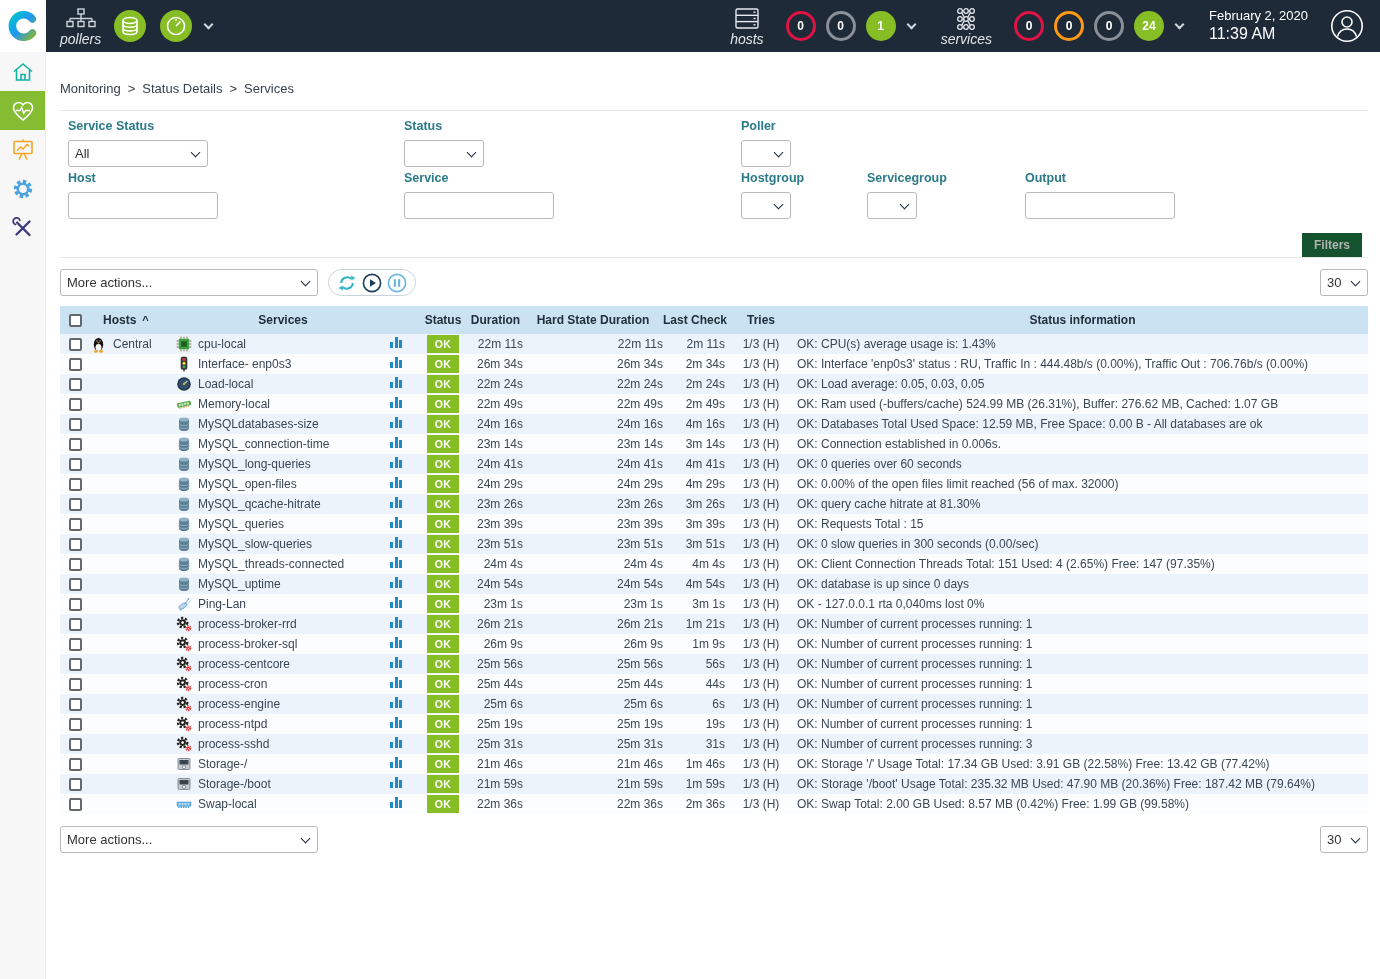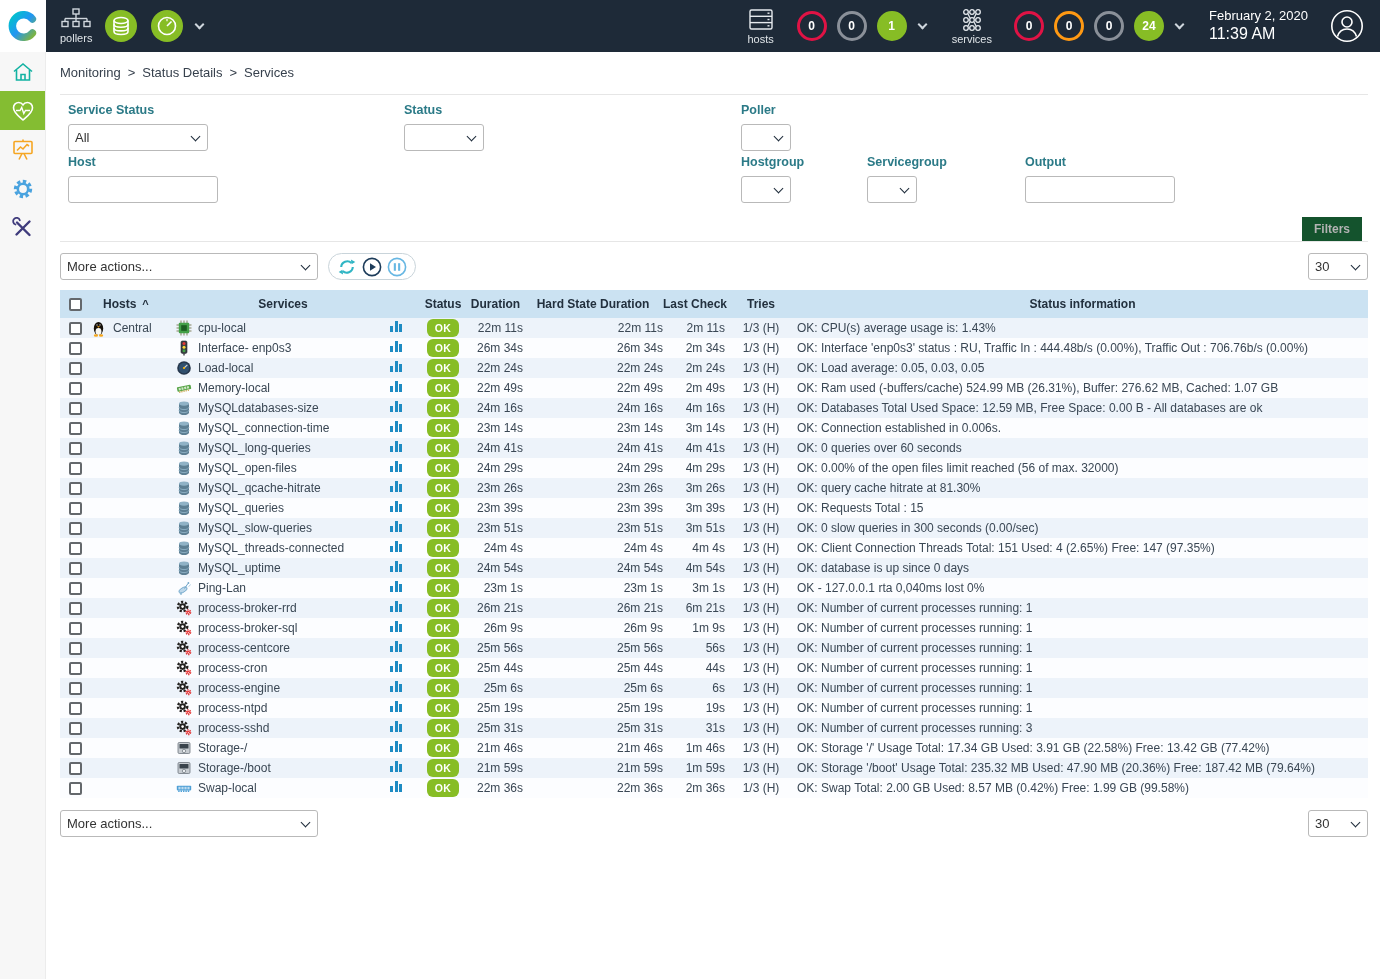--- a/index.html
+++ b/index.html
@@ -8,21 +8,21 @@
     width:1380px; height:979px; overflow:hidden;
     font-family:"Liberation Sans","DejaVu Sans",sans-serif;
     background:#ffffff; color:#3a4754;
   }
   
   .topbar { position:absolute; top:0; left:0; width:1380px; height:52px;
     background:#1e2a38; display:flex; align-items:center; }
   .logo-box { width:46px; height:52px; background:#fff; display:flex;
     align-items:center; justify-content:center; cursor:pointer; flex:0 0 46px;}
   .tb-item { display:flex; flex-direction:column; align-items:center;
-    justify-content:space-between; color:#dfe4e8; font-size:11px; margin-left:14px; cursor:pointer; }
+    justify-content:space-between; color:#dfe4e8; font-size:14px; margin-left:14px; cursor:pointer;font-style:italic; }
   .tb-item .lbl { margin-top:0; line-height:11px; }
   .round-badge { margin-left:12px; display:inline-flex; cursor:pointer; }
   .chev { display:inline-block; width:7px; height:7px;
     border-right:2px solid #cfd6dd; border-bottom:2px solid #cfd6dd;
     transform:rotate(45deg); margin-left:12px; margin-top:-4px; cursor:pointer; }
   .tb-right { margin-left:auto; display:flex; align-items:center; margin-right:16px; }
   .counters { display:flex; align-items:center; margin-left:12px; }
   .counter { width:30px; height:30px; border-radius:50%; display:flex;
     align-items:center; justify-content:center; color:#fff; font-weight:bold;
     font-size:12px; margin-left:10px; cursor:pointer; }
@@ -34,39 +34,39 @@
   .datetime .d1 { font-size:13px; }
   .datetime .d2 { font-size:16px; }
   .avatar { margin-left:22px; display:inline-flex; cursor:pointer; }
   
   .sidebar { position:absolute; top:52px; left:0; width:46px; bottom:0;
     background:#f7f7f7; border-right:1px solid #ececec; }
   .side-item { height:39px; display:flex; align-items:center; justify-content:center; cursor:pointer; }
   .side-item.active { background:#84bd32; }
   
   .main { position:absolute; top:52px; left:46px; width:1334px; bottom:0;
-    padding:0 12px 0 14px; background:#fff; }
+    padding:16px 12px 0 14px; background:#fff; }
   .breadcrumb { margin:13px 0 11px; font-size:13px; color:#37414d; height:18px; }
   .breadcrumb span { cursor:pointer; }
   .breadcrumb .sep { margin:0 7px; cursor:default; }
   
   .filter-panel { position:relative; height:148px; background:#fff;
     border:1px solid #e6e6e6; border-left:none; border-right:none; }
   .fg { position:absolute; }
   .flabel { color:#2b7a87; font-weight:bold; font-size:12.5px; margin-bottom:7px; }
   input[type=text], select { height:27px; border:1px solid #b9b9b9; border-radius:3px;
     background:#fff; font-size:13px; color:#333; padding:0 6px;
     font-family:"Liberation Sans","DejaVu Sans",sans-serif; }
   select { appearance:none; -webkit-appearance:none; -moz-appearance:none; padding-right:20px; cursor:pointer; }
   .sel { position:relative; display:inline-block; }
   .sel::after { content:""; position:absolute; right:9px; top:9px; width:6px; height:6px;
     border-right:1.7px solid #1d2b3a; border-bottom:1.7px solid #1d2b3a;
     transform:rotate(45deg); pointer-events:none; }
   .w140{width:140px} .w80{width:80px} .w50{width:50px} .w150{width:150px}
-  .w258{width:258px} .w48{width:60px}
+  .w258{width:258px} .w48{width:48px}
   #fg-service-status{left:8px;top:8px} #fg-status{left:344px;top:8px}
   #fg-poller{left:681px;top:8px} #fg-host{left:8px;top:60px}
   #fg-service{left:344px;top:60px} #fg-hostgroup{left:681px;top:60px}
   #fg-servicegroup{left:807px;top:60px} #fg-output{left:965px;top:60px}
   .filters-tab { position:absolute; right:6px; bottom:0; background:#14532d;
     color:#b3b3b3; font-weight:bold; font-size:12px; padding:5px 12px; cursor:pointer; }
   
   .toolbar, .bottombar { display:flex; align-items:center; height:29px; }
   .toolbar { margin-top:10px; }
   .bottombar { margin-top:11px; }
@@ -91,21 +91,21 @@
   .svc-icon { display:inline-block; vertical-align:middle; margin-right:6px; }
   .svc-icon svg { vertical-align:middle; }
   .svc-name { cursor:pointer; vertical-align:middle; }
   .c-graph { text-align:left; }
   .graph-icon { display:inline-flex; align-items:flex-end; gap:1.5px; height:11px; cursor:pointer; }
   .graph-icon i { display:block; width:3px; background:#1e8bc3; }
   .graph-icon i:nth-child(1){height:6px} .graph-icon i:nth-child(2){height:11px}
   .graph-icon i:nth-child(3){height:8px}
   .c-status { text-align:center; }
   .badge-ok { display:inline-block; background:#87bd25; color:#fff; font-weight:bold;
-    font-size:10.5px; padding:3px 8px; border-radius:6px; letter-spacing:.3px; }
+    font-size:10.5px; padding:3px 8px; border-radius:0; letter-spacing:.3px; }
   .c-dur, .c-hard, .c-last { text-align:right; padding-right:6px; }
   .c-tries { text-align:center; }
   .c-info { padding-left:4px; }
   .sort-ind { font-size:11px; margin-left:6px; font-weight:bold; }
 </style>
 </head>
 <body>
 
 <div class="topbar">
   <div class="logo-box">
@@ -274,20 +274,24 @@
     <div class="fg" id="fg-status">
       <div class="flabel">Status</div>
       <span class="sel"><select class="w80"><option></option></select></span>
     </div>
     <div class="fg" id="fg-poller">
       <div class="flabel">Poller</div>
       <span class="sel"><select class="w50"><option></option></select></span>
     </div>
     <div class="fg" id="fg-host">
       <div class="flabel">Host</div>
+      <input type="text" class="w150" value="" style="">
+    </div>
+    <div class="fg" id="fg-service">
+      <div class="flabel">Service</div>
       <input type="text" class="w150" value="" style="">
     </div>
     <div class="fg" id="fg-hostgroup">
       <div class="flabel">Hostgroup</div>
       <span class="sel"><select class="w50"><option></option></select></span>
     </div>
     <div class="fg" id="fg-servicegroup">
       <div class="flabel">Servicegroup</div>
       <span class="sel"><select class="w50"><option></option></select></span>
     </div>
@@ -698,21 +702,21 @@
                 <circle cx="12.3" cy="12.3" r="0.6" fill="#fff"></circle>
               </svg></span><span class="svc-name">process-broker-rrd</span></td>
           <td class="c-graph"><span class="graph-icon">
               <i></i>
               <i></i>
               <i></i>
             </span></td>
           <td class="c-status"><span class="badge-ok">OK</span></td>
           <td class="c-dur">26m 21s</td>
           <td class="c-hard">26m 21s</td>
-          <td class="c-last">6m 21s</td>
+          <td class="c-last">1m 21s</td>
           <td class="c-tries">1/3 (H)</td>
           <td class="c-info">OK: Number of current processes running: 1</td>
         </tr>
         <tr class="even">
           <td class="c-check"><span class="checkbox"></span></td>
           <td class="c-host"></td>
           <td class="c-service"><span class="svc-icon"><svg width="16" height="16" viewBox="0 0 16 16">
                 <circle cx="6.6" cy="6.6" r="4.7" fill="none" stroke="#23211f" stroke-width="2.3" stroke-dasharray="2.2 1.8"></circle>
                 <circle cx="6.6" cy="6.6" r="3.3" fill="#23211f"></circle>
                 <circle cx="6.6" cy="6.6" r="1.3" fill="#fff"></circle>

